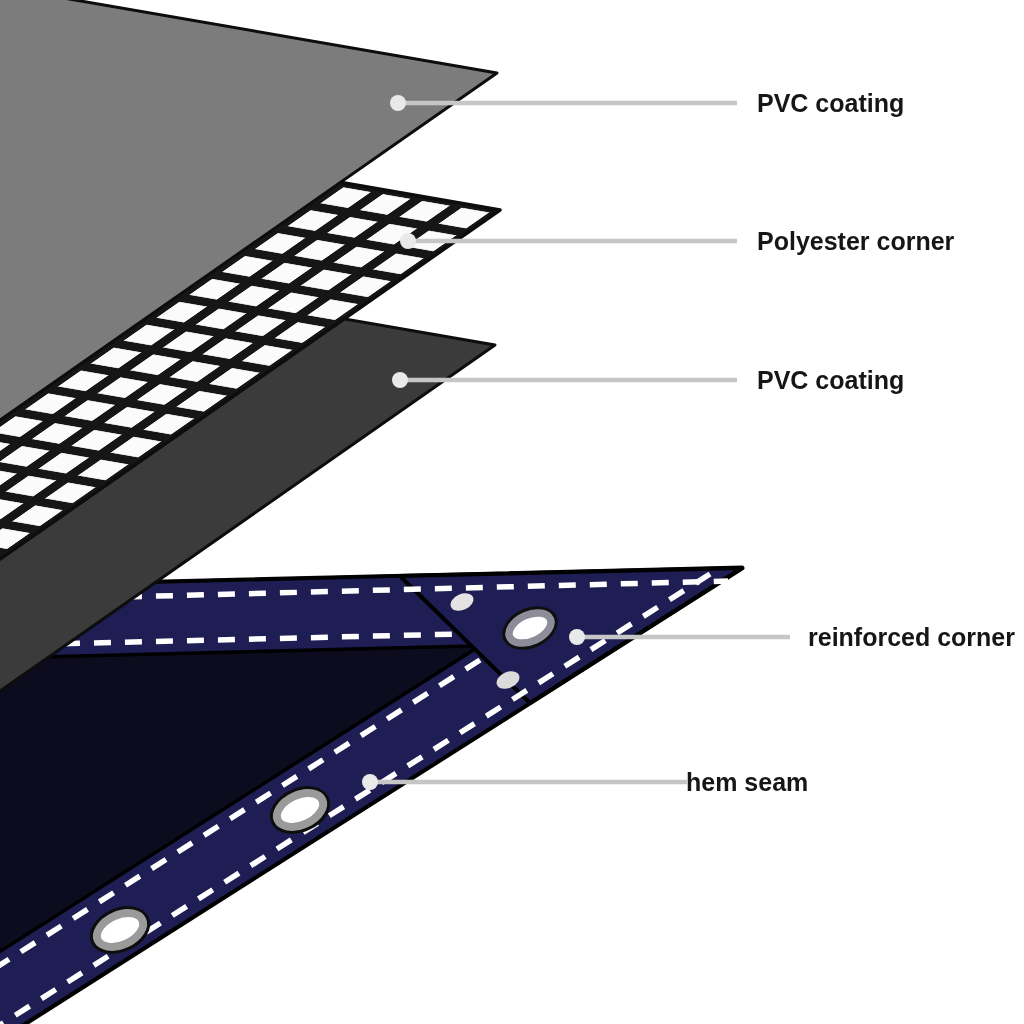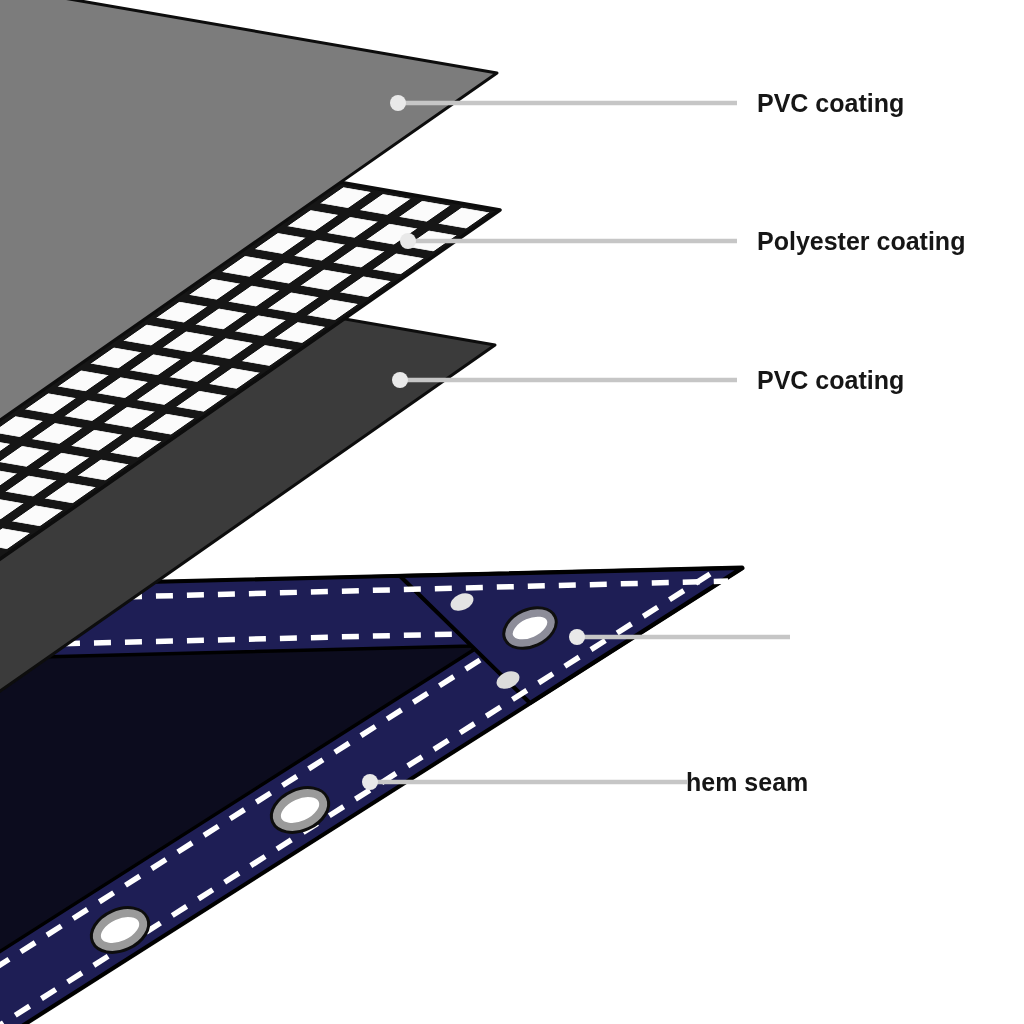--- a/index.html
+++ b/index.html
@@ -90,16 +90,17 @@
 
       <line x1="577" y1="637" x2="790" y2="637" stroke-width="4.5" stroke="#c6c6c6"></line>
       <circle cx="577" cy="637" r="8" fill="#e9e9e9"></circle>
 
       <line x1="370" y1="782" x2="687" y2="782" stroke-width="4.5" stroke="#c6c6c6"></line>
       <circle cx="370" cy="782" r="8" fill="#e9e9e9"></circle>
     </g>
   </svg>
 
   <div class="label lbl-pvc-top">PVC coating</div>
-  <div class="label lbl-polyester">Polyester coating</div>
+  <div class="label lbl-polyester">Polyester corner</div>
   <div class="label lbl-pvc-mid">PVC coating</div>
+  <div class="label lbl-corner">reinforced corner</div>
   <div class="label lbl-hem">hem seam</div>
 </div>
 
 </body></html>

